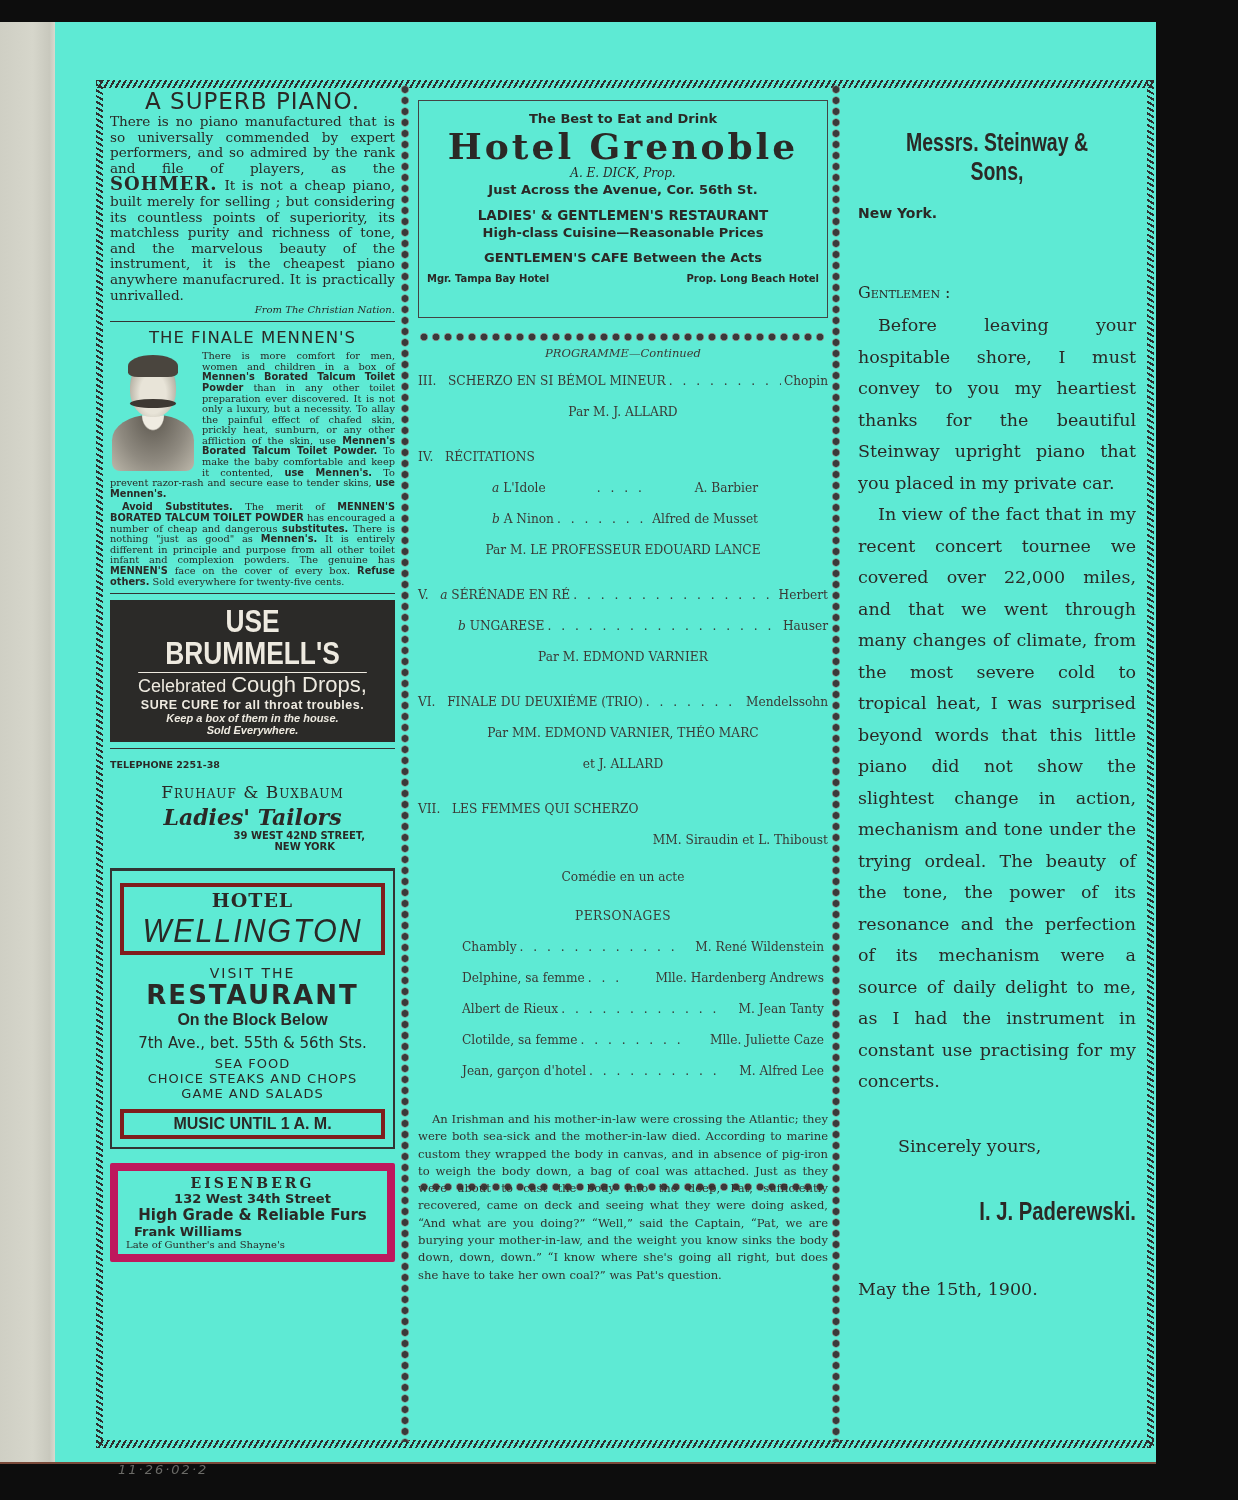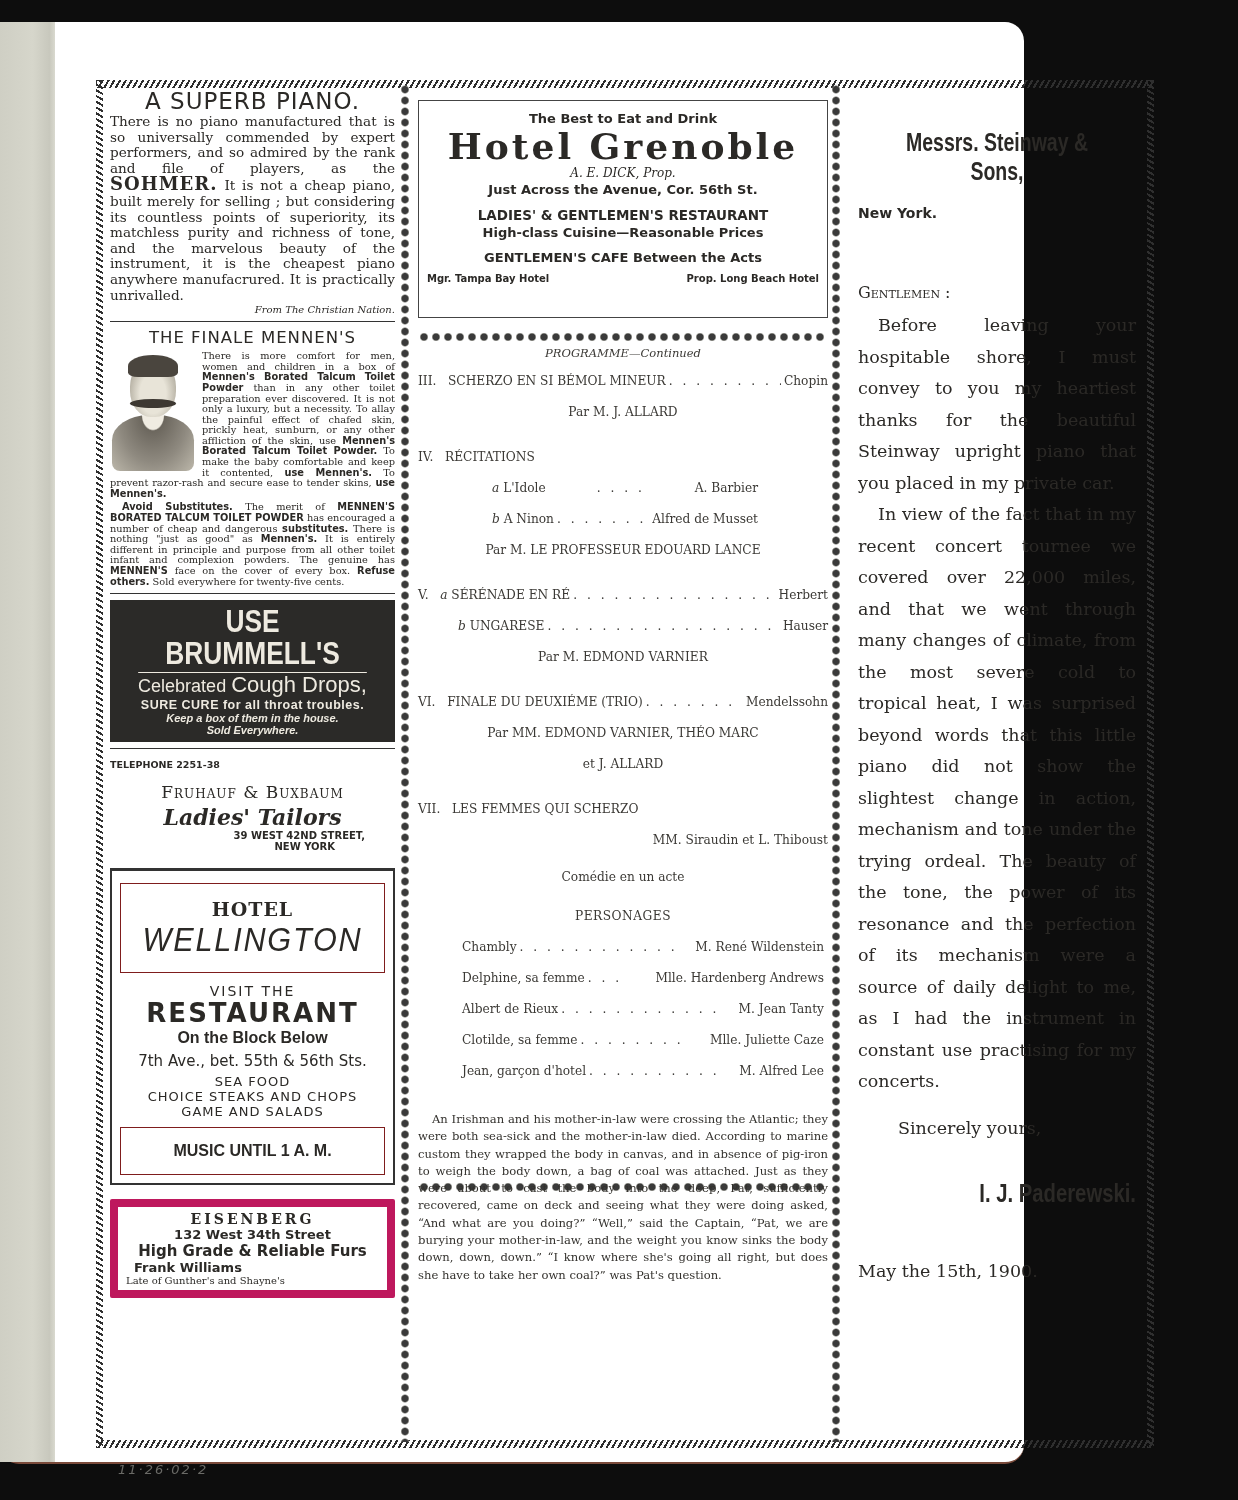--- a/index.html
+++ b/index.html
@@ -1,17 +1,17 @@
 <!DOCTYPE html>
 <html><head>
 <meta charset="utf-8">
 <style>
   html,body{margin:0;padding:0;}
   body{width:1238px;height:1500px;background:#0d0d0d;position:relative;overflow:hidden;font-family:"DejaVu Serif",serif;color:#2b2926;}
-  .page{position:absolute;left:0;top:22px;width:1024px;height:1440px;background:#ffffff;border-bottom:2px solid #7a4a3a;border-radius:19px;}
+  .page{position:absolute;left:0;top:22px;width:1156px;height:1440px;background:#5eead4;border-bottom:2px solid #7a4a3a;}
   .page::before{content:"";position:absolute;left:0;top:0;width:55px;height:100%;background:linear-gradient(90deg,#cfcfc4,#d6d6cb 60%,#c8c8bd 90%,#d9d9cf);}
   .frame-top,.frame-bottom{position:absolute;left:96px;width:1058px;height:8px;background:repeating-linear-gradient(120deg,#2f2f2f 0 2px,transparent 2px 5px);}
   .frame-top{top:58px;}
   .frame-bottom{top:1418px;}
   .frame-left,.frame-right{position:absolute;top:58px;width:7px;height:1368px;background:repeating-linear-gradient(30deg,#2f2f2f 0 2px,transparent 2px 5px);}
   .frame-left{left:96px;}
   .frame-right{left:1147px;}
   .beads{position:absolute;top:62px;width:10px;height:1358px;background:radial-gradient(circle,#3a3a3a 0 3px,#7d7d78 3.5px,transparent 4.5px) 0 0/10px 11px repeat-y;}
   .beads.l{left:400px;}
   .beads.r{left:831px;}
@@ -38,21 +38,21 @@
   .brummell .t2{font-size:18px;line-height:24px;}
   .brummell .t2 .big{font-size:22px;}
   .brummell .t3{font-size:12.5px;font-weight:bold;letter-spacing:.5px;}
   .brummell .t4{font-size:11px;font-style:italic;font-weight:bold;line-height:12px;}
   .tel{font-family:"DejaVu Sans",sans-serif;font-weight:bold;font-size:9.5px;margin-top:10px;}
   .fruhauf{text-align:center;margin-top:10px;}
   .fruhauf .n{font-size:17px;letter-spacing:1px;font-variant:small-caps;margin-top:12px;}
   .fruhauf .lt{font-family:"DejaVu Serif",serif;font-weight:bold;font-size:22px;font-style:italic;margin-top:2px;}
   .fruhauf .addr{font-family:"DejaVu Sans",sans-serif;font-weight:bold;font-size:10px;text-align:right;padding-right:30px;line-height:11px;}
   .wellington{border:2px solid #333;border-top:3px solid #333;margin-top:16px;padding:12px 8px 8px;text-align:center;font-family:"DejaVu Sans",sans-serif;}
-  .wellington .box{border:1px solid #7f1d1d;padding:14px 2px;}
+  .wellington .box{border:4px solid #7f1d1d;padding:2px 2px;}
   .wellington .h{font-family:"DejaVu Serif",serif;font-weight:bold;font-size:19px;letter-spacing:1px;}
   .wellington .w{font-family:"Liberation Sans",sans-serif;font-style:italic;font-size:34px;letter-spacing:2px;line-height:38px;transform:scaleX(.9);}
   .wellington .v{font-size:14px;letter-spacing:2px;margin-top:10px;}
   .wellington .r{font-size:26px;font-weight:bold;letter-spacing:2px;line-height:28px;}
   .wellington .o{font-family:"Liberation Sans",sans-serif;font-weight:bold;font-size:16px;margin-top:2px;}
   .wellington .a{font-size:15px;margin-top:5px;}
   .wellington .f{font-size:13px;letter-spacing:1px;line-height:15px;margin-top:4px;}
   .wellington .m{font-family:"Liberation Sans",sans-serif;font-weight:bold;font-size:16px;margin-top:8px;}
   .eisenberg{margin-top:14px;border:8px solid #be185d;border-radius:2px;padding:4px 8px;text-align:center;font-family:"DejaVu Sans",sans-serif;}
   .eisenberg .e{font-family:"DejaVu Serif",serif;font-weight:bold;font-size:14px;letter-spacing:3px;}
@@ -77,21 +77,21 @@
   .prog .dots{flex:1;overflow:hidden;white-space:nowrap;letter-spacing:3px;margin:0 3px;}
   .cast{padding-left:44px;padding-right:4px;}
   .joke{font-family:"DejaVu Serif",serif;font-size:11.6px;line-height:17.3px;text-align:justify;margin-top:16px;color:#33312d;}
   .joke p{margin:0;text-indent:14px;}
   .letter{font-family:"DejaVu Serif",serif;}
   .letter .addr{font-family:"Liberation Sans",sans-serif;font-weight:bold;font-size:25px;text-align:center;margin-top:36px;transform:scaleX(.78);letter-spacing:0;}
   .letter .ny{font-family:"DejaVu Sans",sans-serif;font-weight:bold;font-size:14px;text-align:left;margin-top:19px;}
   .letter .g{font-variant:small-caps;font-size:16px;margin-top:62px;}
   .letter .body{font-size:17.5px;line-height:31.5px;text-align:justify;margin-top:8px;}
   .letter .body p{margin:0;text-indent:20px;}
-  .letter .sin{font-size:17.5px;margin-top:20px;padding-left:40px;}
+  .letter .sin{font-size:17.5px;margin-top:38px;padding-left:40px;}
   .letter .sig{font-family:"Liberation Sans",sans-serif;font-weight:bold;font-size:26px;text-align:right;margin-top:40px;transform:scaleX(.78);transform-origin:right;}
   .letter .date{font-size:17.5px;margin-top:52px;}
   .annot{position:absolute;left:118px;top:1440px;font-family:"DejaVu Sans",sans-serif;font-size:13px;color:#6a6a66;font-style:italic;letter-spacing:2px;}
 </style>
 </head>
 <body>
 
 <div class="page">
   <div class="frame-top"></div>
   <div class="frame-bottom"></div>

